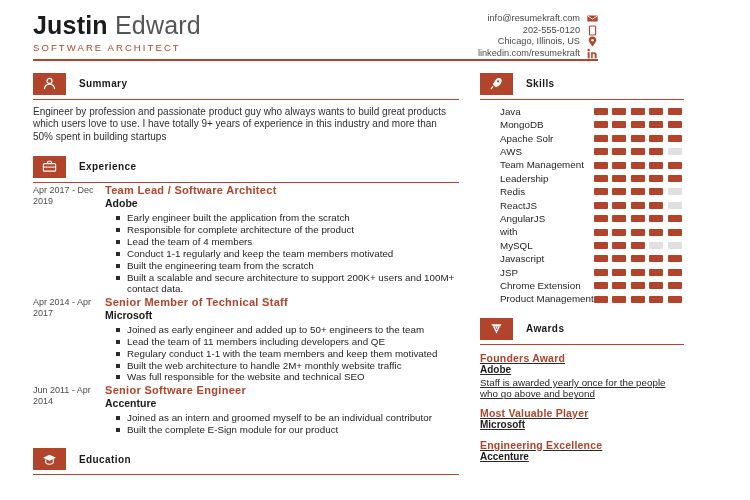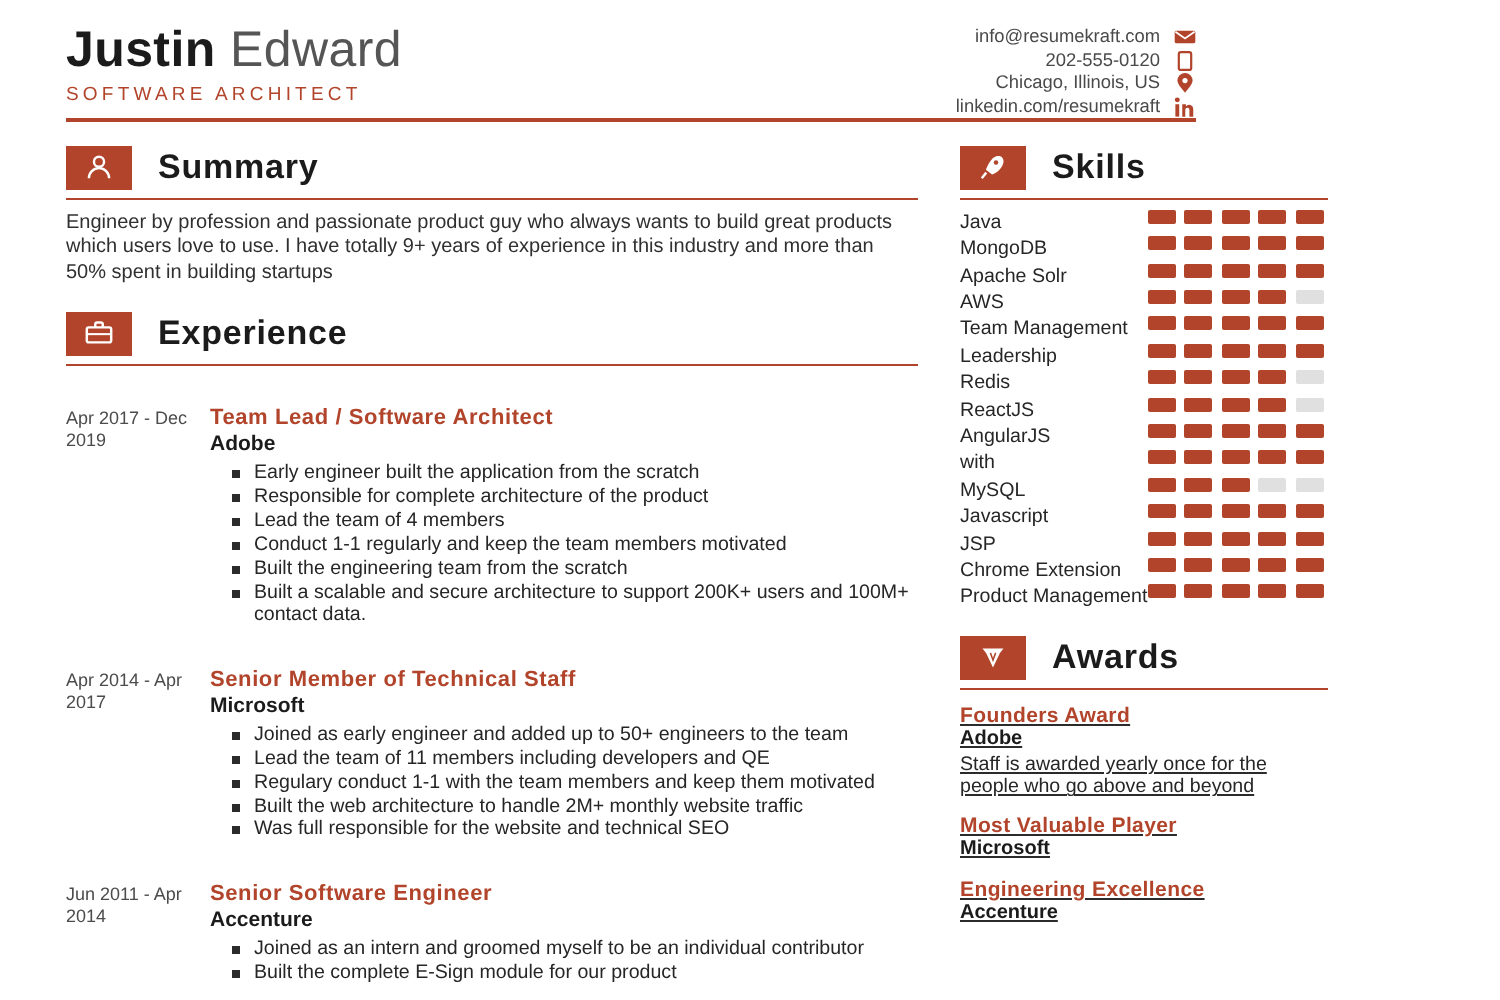--- a/index.html
+++ b/index.html
@@ -114,21 +114,21 @@
     width: 33px;
     height: 22px;
     background: #b1442a;
     display: inline-flex;
     align-items: center;
     justify-content: center;
     flex: 0 0 33px;
   }
   .sec-badge svg { display: block; }
   .sec-title {
-    font-size: 17px;
+    font-size: 10px;
     font-weight: bold;
     color: #1b1b1b;
     letter-spacing: 0.4px;
   }
   .sec-rule {
     height: 1.3px;
     background: #b1442a;
     margin-top: 4px;
   }
 
@@ -136,21 +136,21 @@
   .summary-text {
     font-size: 10px;
     line-height: 12.6px;
     color: #303030;
     margin-top: 6px;
   }
 
   
   .entry {
     display: flex;
-    margin-top: 20px;
+    margin-top: 1px;
   }
   .entry-dates {
     width: 72px;
     flex: 0 0 72px;
     font-size: 9px;
     line-height: 11px;
     color: #4c4c4c;
     padding-top: 1px;
     text-align: left;
   }
@@ -189,22 +189,24 @@
     width: 4px;
     height: 4px;
     background: #2b2b2b;
     border-radius: 0;
   }
 
   
   .skill-list { margin-top: 5px; }
   .skill-row {
     display: flex;
+    align-items: center;
     justify-content: space-between;
     height: 13.4px;
+    margin-left: 20px;
   }
   .skill-name {
     font-size: 9.8px;
     color: #262626;
     line-height: 13.4px;
     white-space: nowrap;
   }
   .skill-dots {
     display: flex;
     gap: 4.5px;

